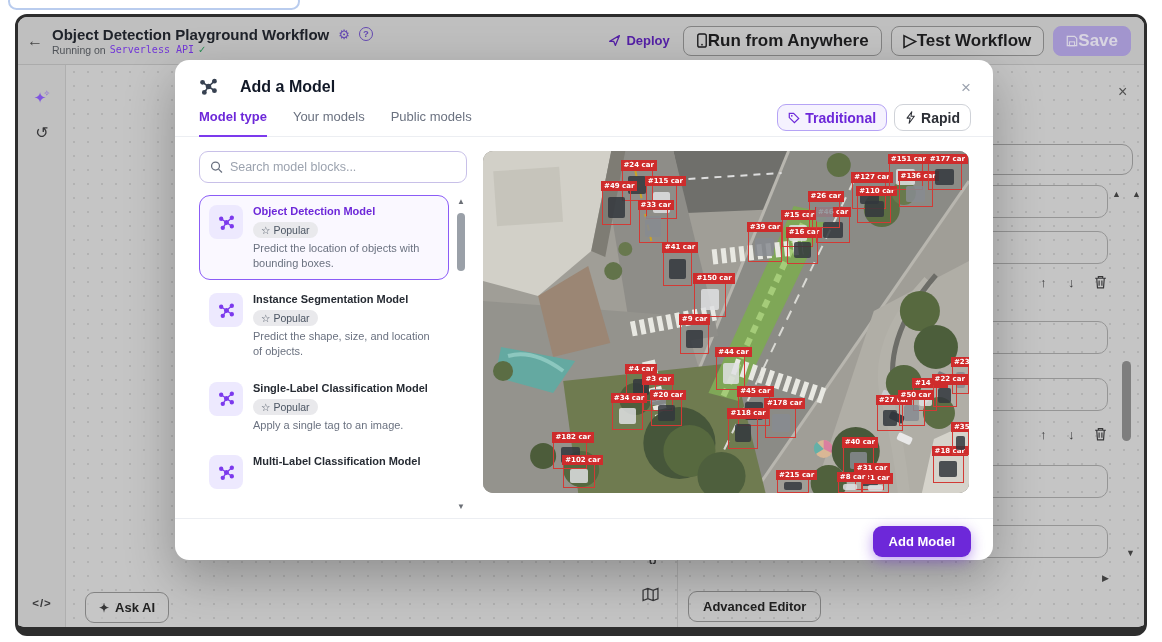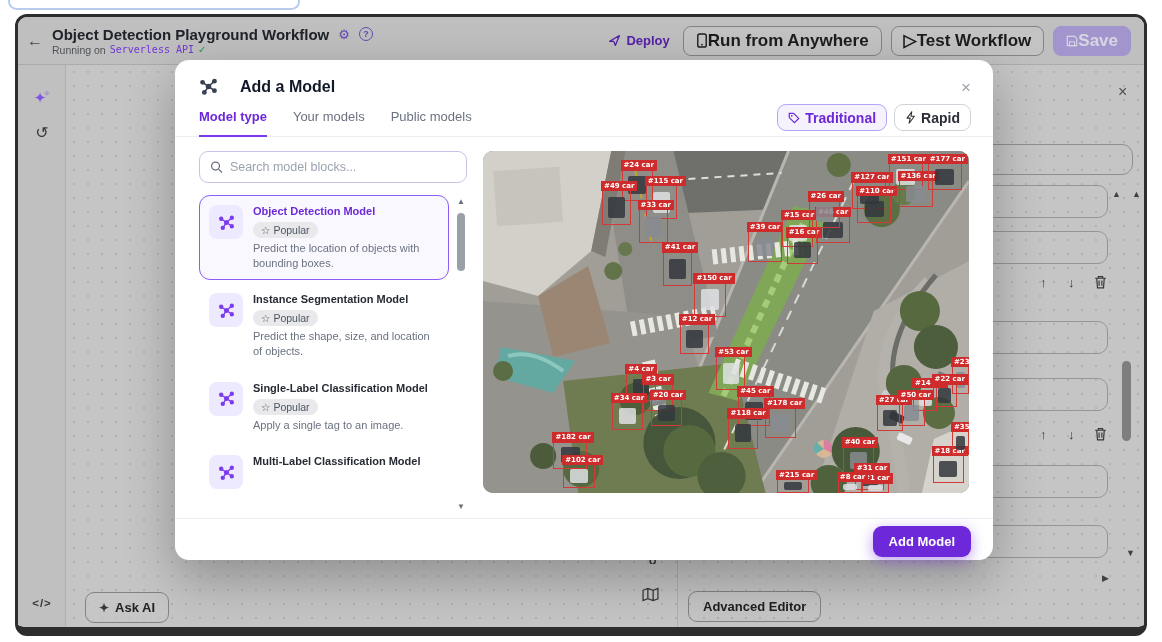--- a/index.html
+++ b/index.html
@@ -451,21 +451,21 @@
             <div class="det" style="left: 32%; top: 17%; width: 6%; height: 10%;">
               <span class="tag">#33 car</span>
             </div>
             <div class="det" style="left: 37%; top: 29.5%; width: 6%; height: 10%;">
               <span class="tag">#41 car</span>
             </div>
             <div class="det" style="left: 43.5%; top: 38.5%; width: 6.5%; height: 10%;">
               <span class="tag">#150 car</span>
             </div>
             <div class="det" style="left: 40.5%; top: 50.5%; width: 6%; height: 9%;">
-              <span class="tag">#12 car</span>
+              <span class="tag">#9 car</span>
             </div>
             <div class="det" style="left: 54.5%; top: 23.5%; width: 7%; height: 9%; text-decoration: underline;">
               <span class="tag">#39 car</span>
             </div>
             <div class="det" style="left: 61.5%; top: 20%; width: 6.5%; height: 8%;">
               <span class="tag">#15 car</span>
             </div>
             <div class="det" style="left: 62.5%; top: 25%; width: 6.5%; height: 8%;">
               <span class="tag">#16 car</span>
             </div>
@@ -484,21 +484,21 @@
             <div class="det" style="left: 83.5%; top: 3.5%; width: 7%; height: 8%;">
               <span class="tag">#151 car</span>
             </div>
             <div class="det" style="left: 85.5%; top: 8.5%; width: 7%; height: 8%;">
               <span class="tag">#136 car</span>
             </div>
             <div class="det" style="left: 91.5%; top: 3.5%; width: 7%; height: 8%;">
               <span class="tag">#177 car</span>
             </div>
             <div class="det" style="left: 48%; top: 60%; width: 6%; height: 10%;">
-              <span class="tag">#53 car</span>
+              <span class="tag">#44 car</span>
             </div>
             <div class="det" style="left: 29.5%; top: 65%; width: 6%; height: 8%;">
               <span class="tag">#4 car</span>
             </div>
             <div class="det" style="left: 33%; top: 68%; width: 6%; height: 8%;">
               <span class="tag">#3 car</span>
             </div>
             <div class="det" style="left: 26.5%; top: 73.5%; width: 6.5%; height: 8%;">
               <span class="tag">#34 car</span>
             </div>

